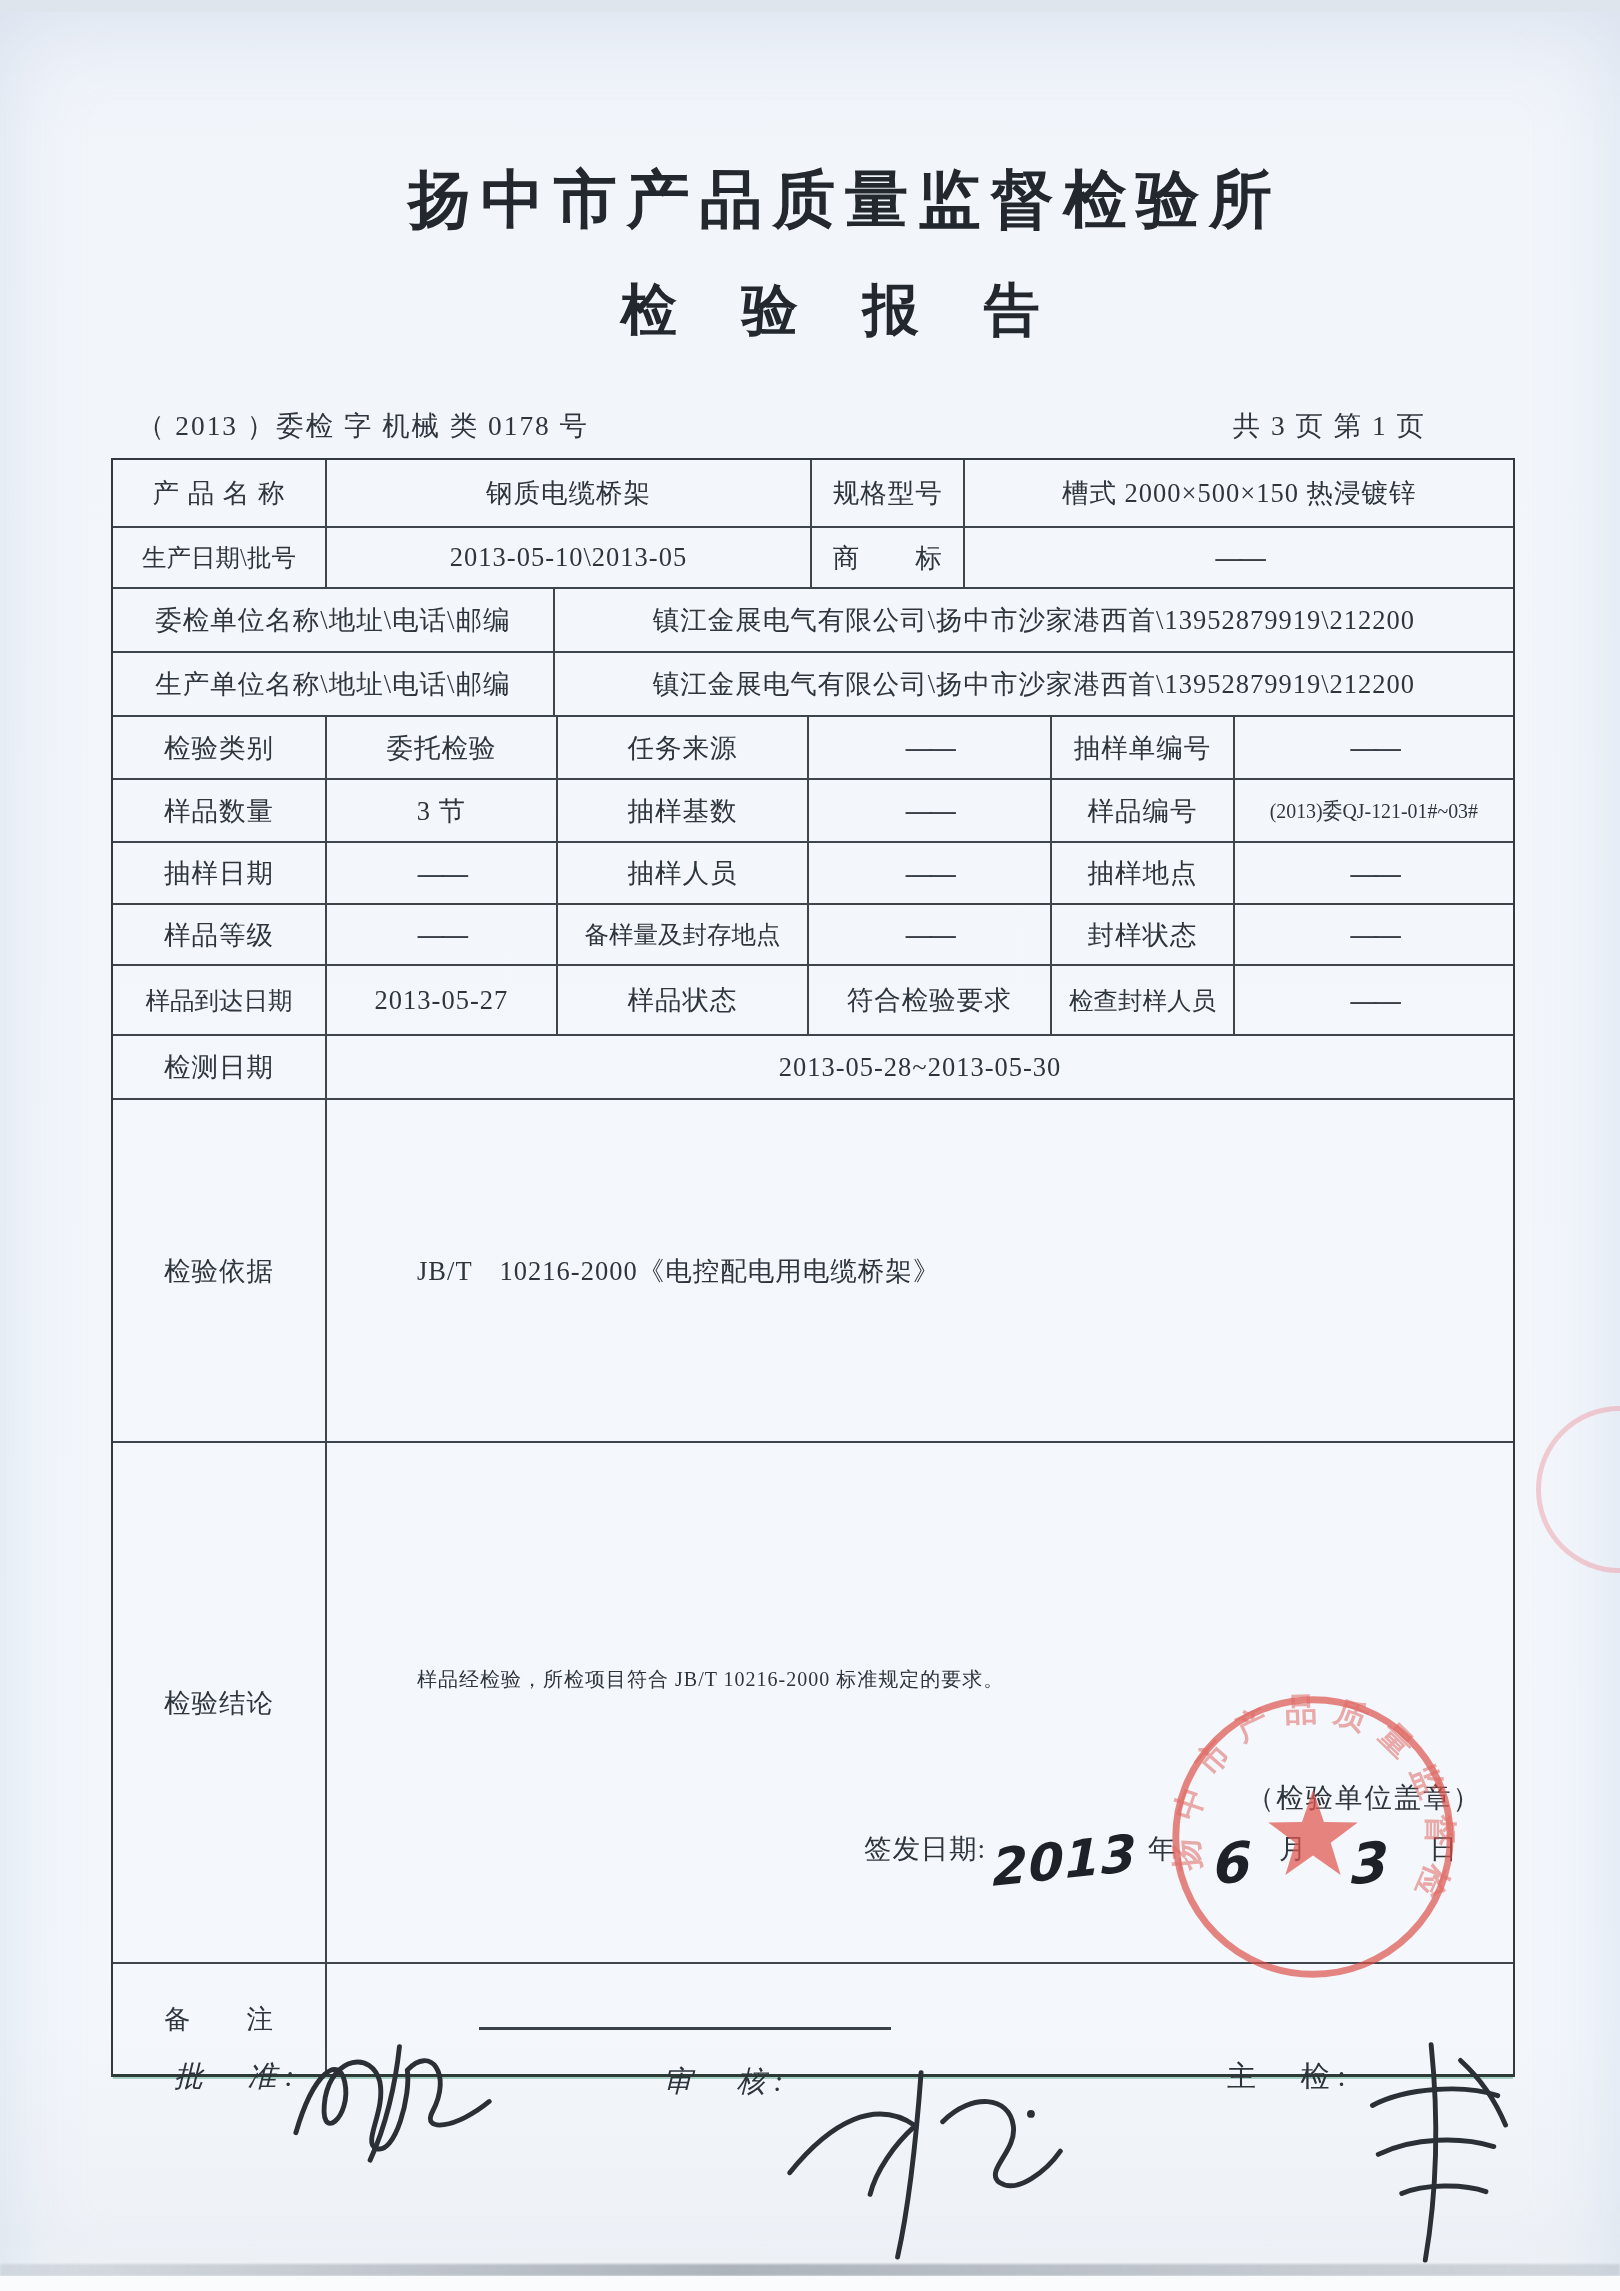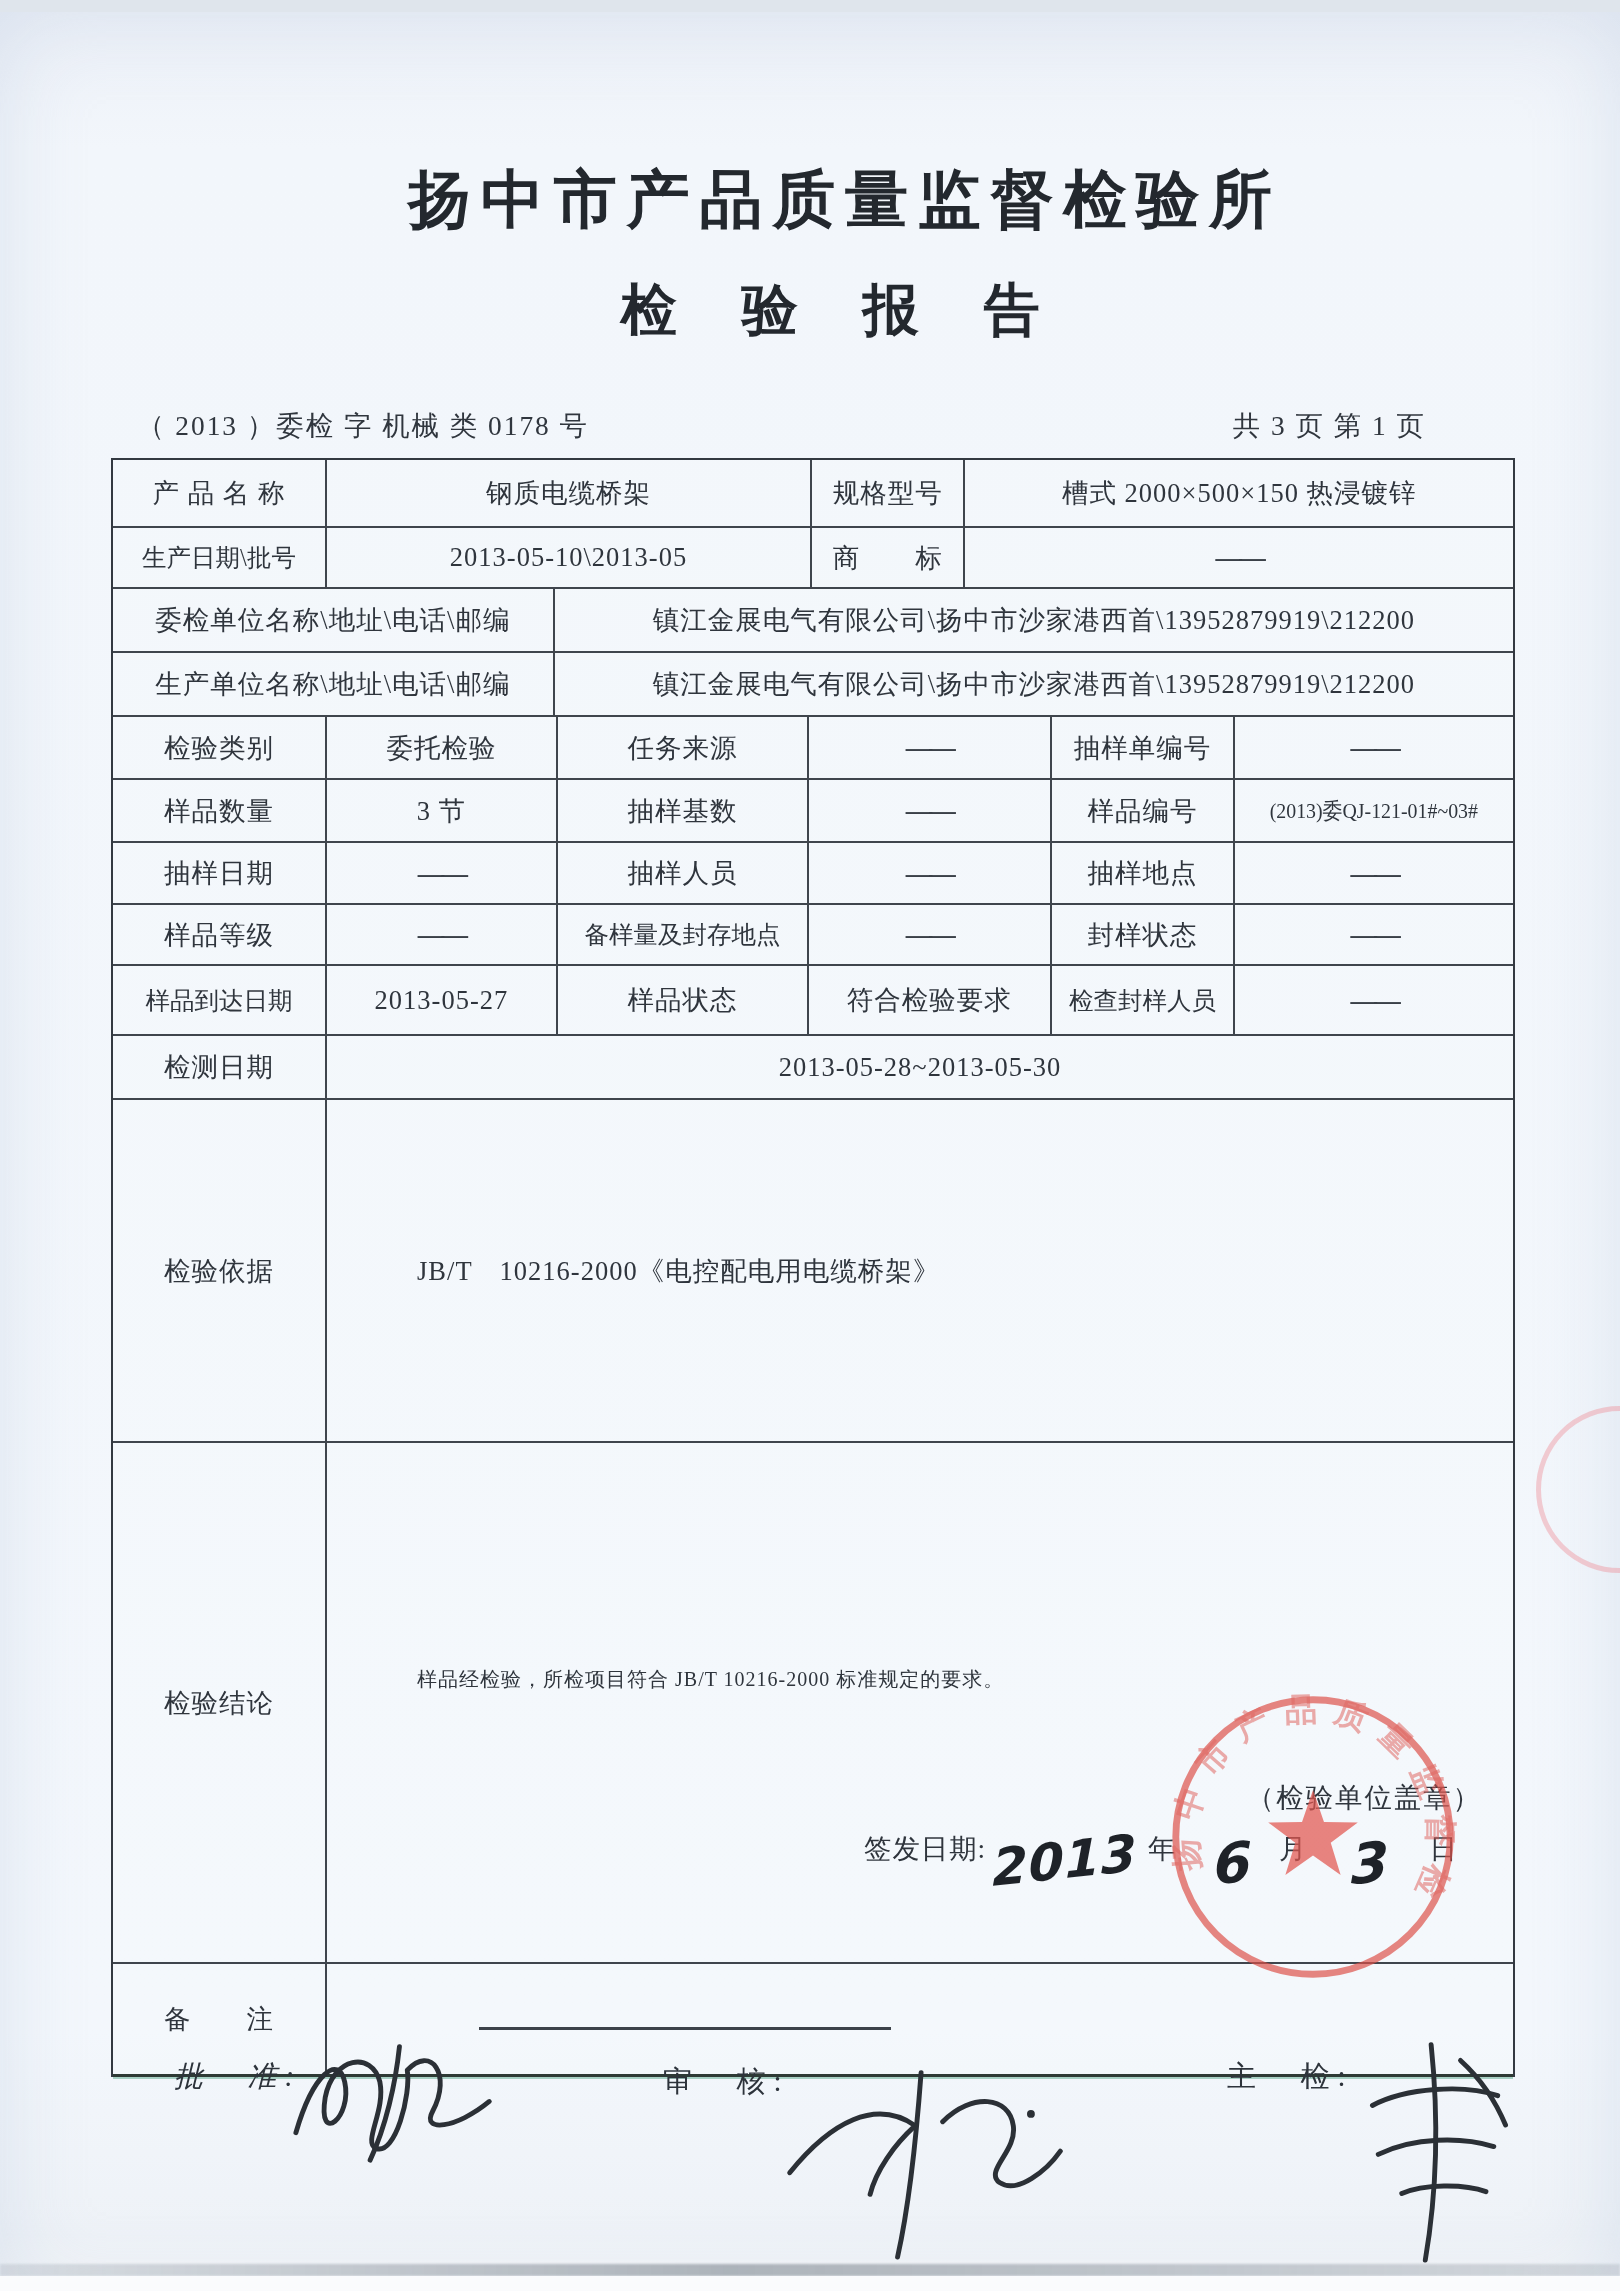--- a/index.html
+++ b/index.html
@@ -217,21 +217,21 @@
   </svg>
 
   <div class="edge-stamp"></div>
 
   <span class="sig-label" style="left:174px;top:2045px;font-style:italic;">批　准:</span>
   <svg class="sig" style="left:284px;top:2025px;" width="225" height="127" viewBox="0 0 230 130">
     <path d="M12 98 C30 36 56 18 62 46 C70 82 34 112 42 62 C50 20 90 14 98 46 C104 76 80 108 94 114 C114 122 130 58 126 34 C150 8 172 38 152 76 C140 98 176 94 210 66"></path>
     <path d="M118 10 C114 48 104 92 88 126"></path>
   </svg>
 
-  <span class="sig-label" style="left:663px;top:2050px;">审　核:</span>
+  <span class="sig-label" style="left:663px;top:2050px;font-style:italic;">审　核:</span>
   <svg class="sig" style="left:774px;top:2045px;" width="304" height="206" viewBox="0 0 310 210">
     <path d="M16 118 C58 66 104 42 144 70 C122 90 104 116 98 140"></path>
     <path d="M150 16 C146 70 138 150 126 204"></path>
     <path d="M172 66 C202 36 240 40 244 70 C248 96 214 116 230 128 C248 140 278 116 292 96"></path>
     <circle cx="262" cy="58" r="4" fill="#2b3036" stroke="none"></circle>
   </svg>
 
   <span class="sig-label" style="left:1227px;top:2045px;">主　检:</span>
   <svg class="sig" style="left:1345px;top:2021px;" width="186" height="235" viewBox="0 0 190 240">
     <path d="M88 12 C94 70 96 150 82 232"></path>

